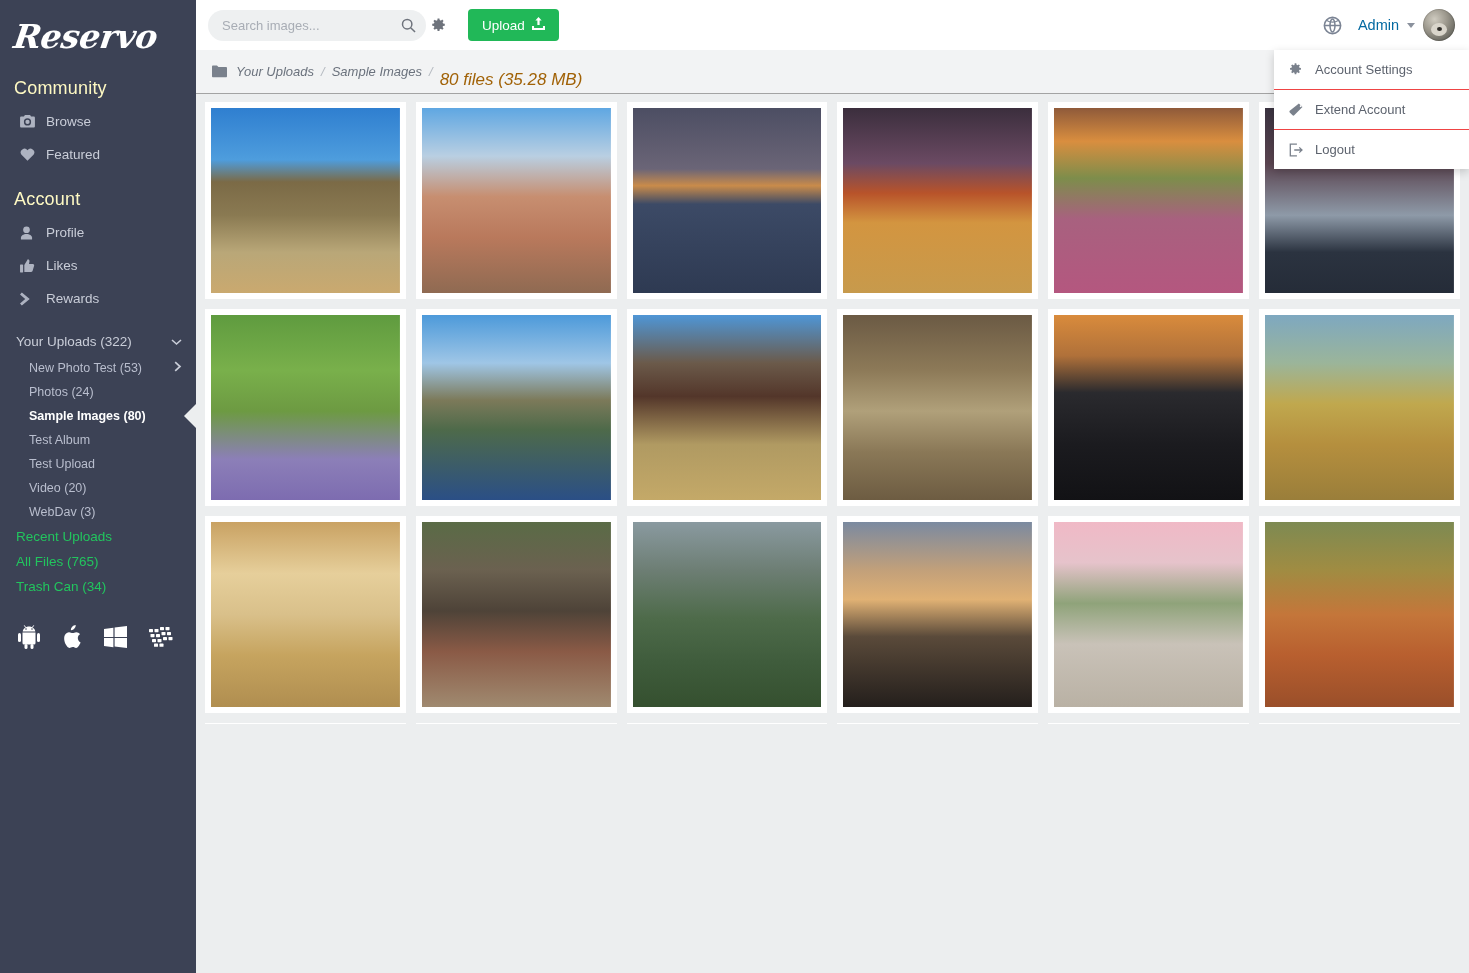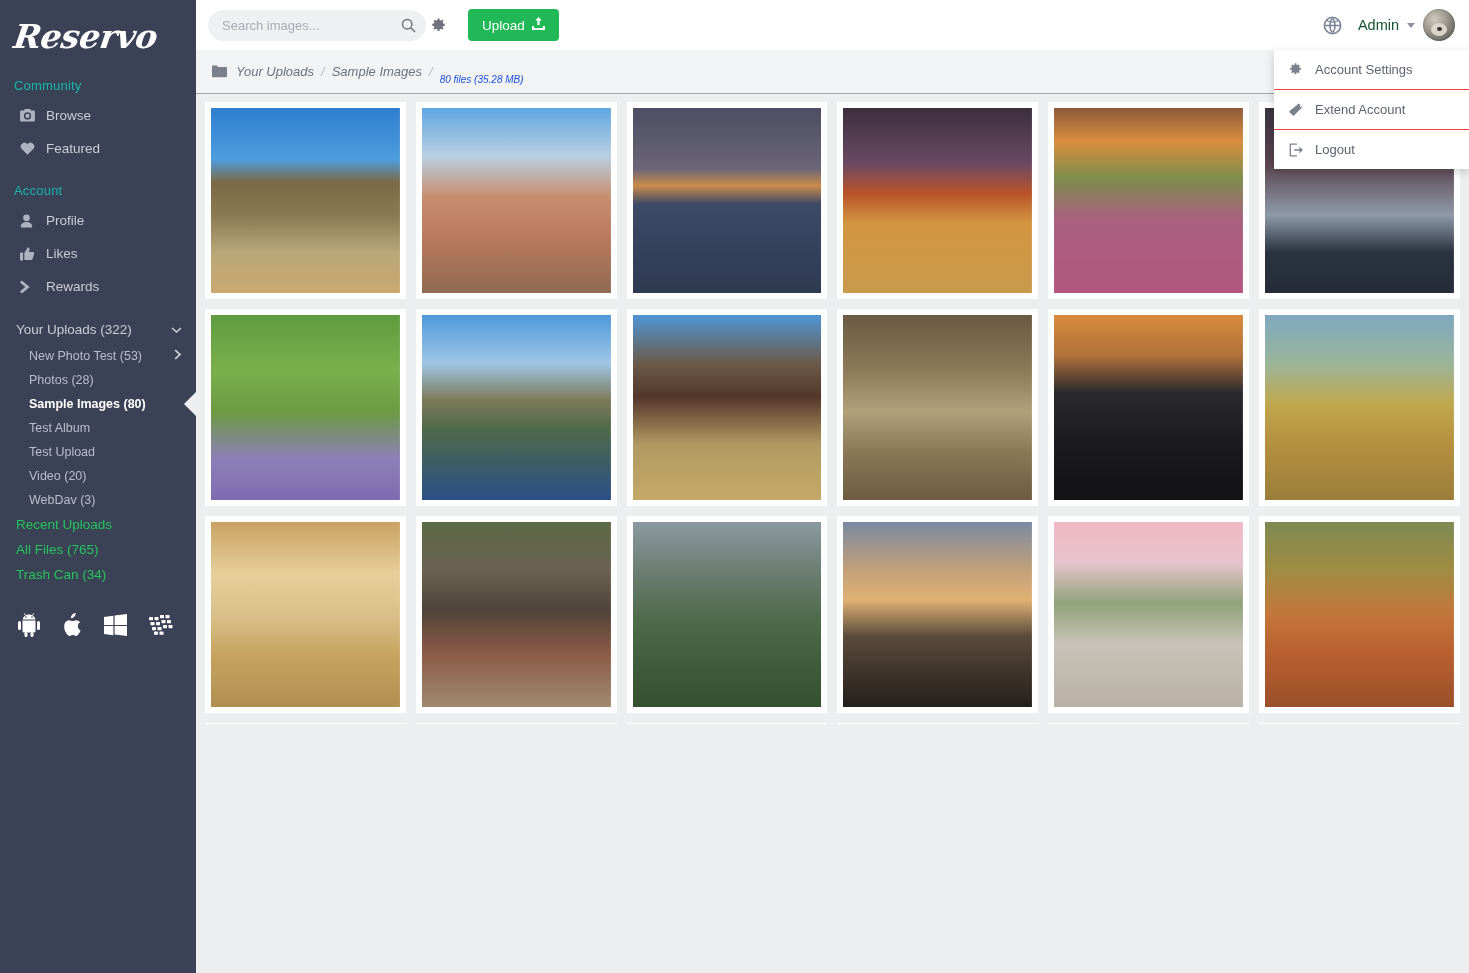--- a/index.html
+++ b/index.html
@@ -27,22 +27,22 @@
   .brand-text {
     color: #ffffff;
     font-family: "DejaVu Serif", serif;
     font-style: italic;
     font-weight: bold;
     font-size: 33px;
     letter-spacing: -0.5px;
     transform: skewX(-8deg);
   }
   .side-section {
-    color: #14b8a6;
-    font-size: 13px;
+    color: #fef9c3;
+    font-size: 18px;
     padding: 6px 0 6px 14px;
     letter-spacing: .2px;
   }
   .side-link {
     display: flex; align-items: center;
     height: 33px;
     padding-left: 20px;
     color: #c9cdd8;
     font-size: 13.5px;
     cursor: pointer;
@@ -153,21 +153,21 @@
     margin-left: auto;
     display: flex; align-items: center;
     padding-right: 14px;
     gap: 16px;
   }
   .globe-btn { color: #7b8494; cursor: pointer; display:flex; }
   .user-menu {
     display: flex; align-items: center; gap: 8px;
     cursor: pointer;
   }
-  .user-name { color: #14532d; font-size: 14.5px; }
+  .user-name { color: #0369a1; font-size: 14.5px; }
   .caret-dn {
     width:0;height:0;border-left:4px solid transparent;border-right:4px solid transparent;
     border-top:5px solid #8a919d;
   }
   .avatar {
     width: 32px; height: 32px; border-radius: 50%;
     background: radial-gradient(circle at 36% 32%, #cfcbc0 0%, #9b978c 42%, #6b6a62 75%, #4b4a45 100%);
     position: relative; overflow: hidden;
     box-shadow: inset 0 0 0 1px rgba(0,0,0,.12);
   }
@@ -223,21 +223,21 @@
     padding: 0 16px 0 16px;
     border-bottom: 1px solid #a3a3a3;
     position: relative;
     z-index: 10;
     font-style: italic;
   }
   .crumb-folder { color: #7a818c; display:flex; margin-right: 9px; }
   .crumbs { display: flex; align-items: center; font-size: 13px; }
   .crumb { color: #6b727d; cursor: pointer; }
   .crumb-sep { color: #b4b9c0; margin: 0 7px; }
-  .crumb-meta { color: #1d4ed8; font-size: 10px; margin-top: 16px; }
+  .crumb-meta { color: #a16207; font-size: 17px; margin-top: 16px; }
   .crumb-actions { margin-left: auto; display: flex; }
   .act-btn {
     width: 42px; height: 30px;
     background: #fafbfb;
     border: 1px solid #e0e3e6;
     border-right: none;
     display: flex; align-items: center; justify-content: center;
     color: #70767f;
     cursor: pointer;
   }
@@ -337,21 +337,21 @@
   </div>
 
   <div id="album-list">
       <div class="album">
         <span>New Photo Test (53)</span>
         <span><svg width="8" height="11" viewBox="0 0 8 11" fill="none" stroke="#c9cdd8" stroke-width="1.7">
             <path d="M1.2 1.2 6 5.5l-4.8 4.3"></path>
           </svg></span>
       </div>
       <div class="album">
-        <span>Photos (28)</span>
+        <span>Photos (24)</span>
       </div>
       <div class="album active">
         <span>Sample Images (80)</span>
       </div>
       <div class="album">
         <span>Test Album</span>
       </div>
       <div class="album">
         <span>Test Upload</span>
       </div>

